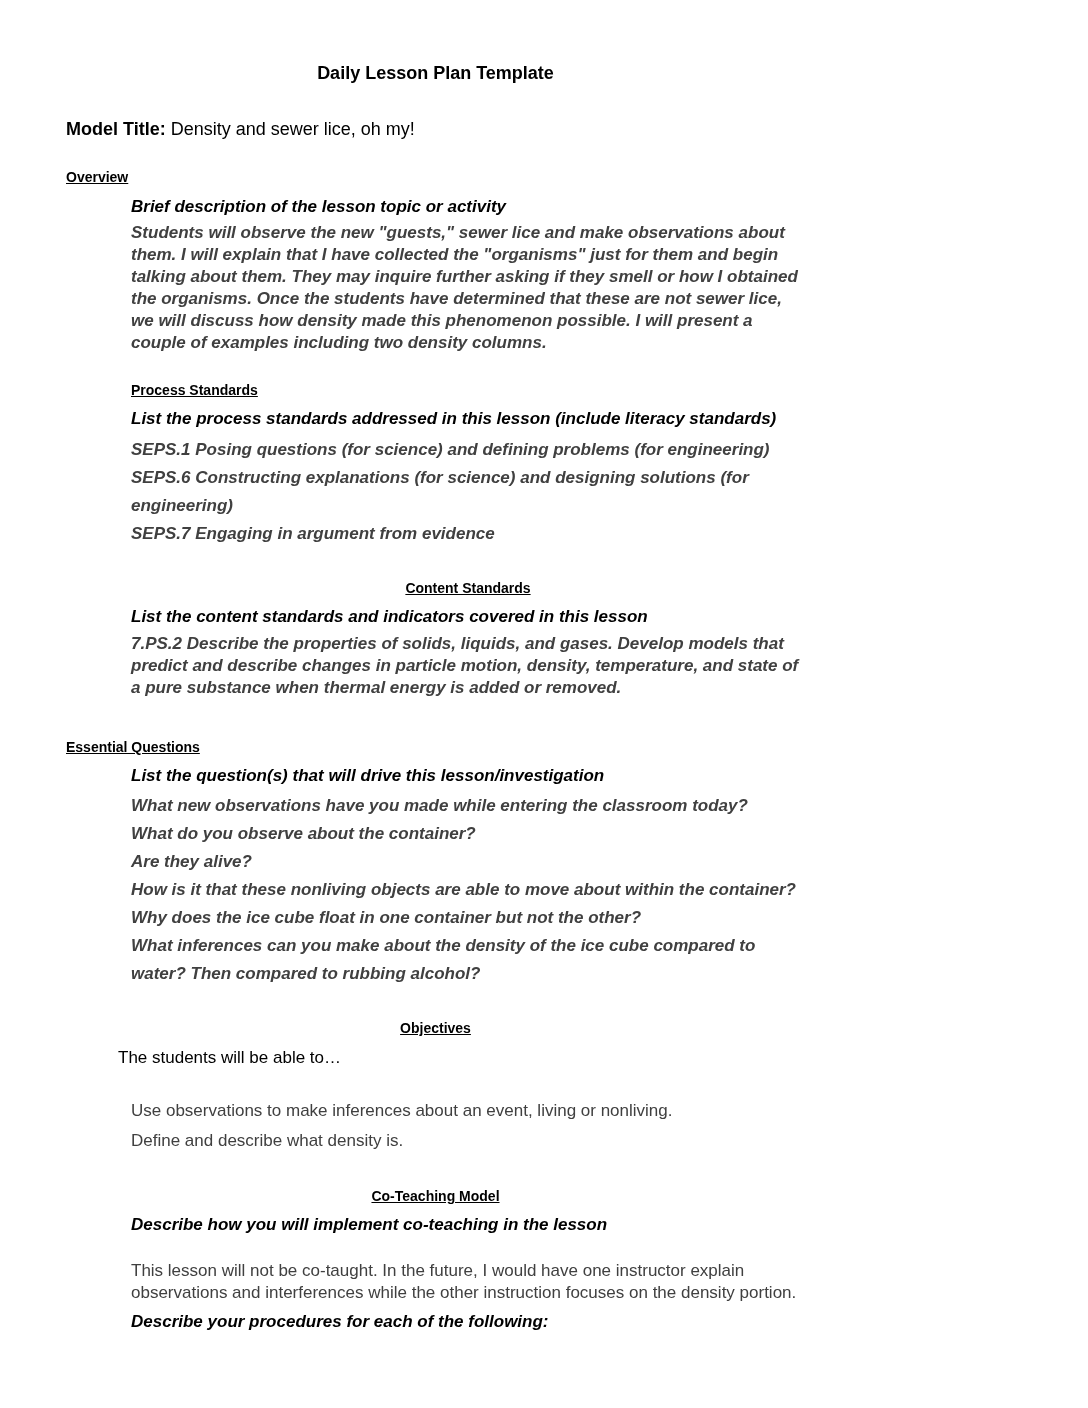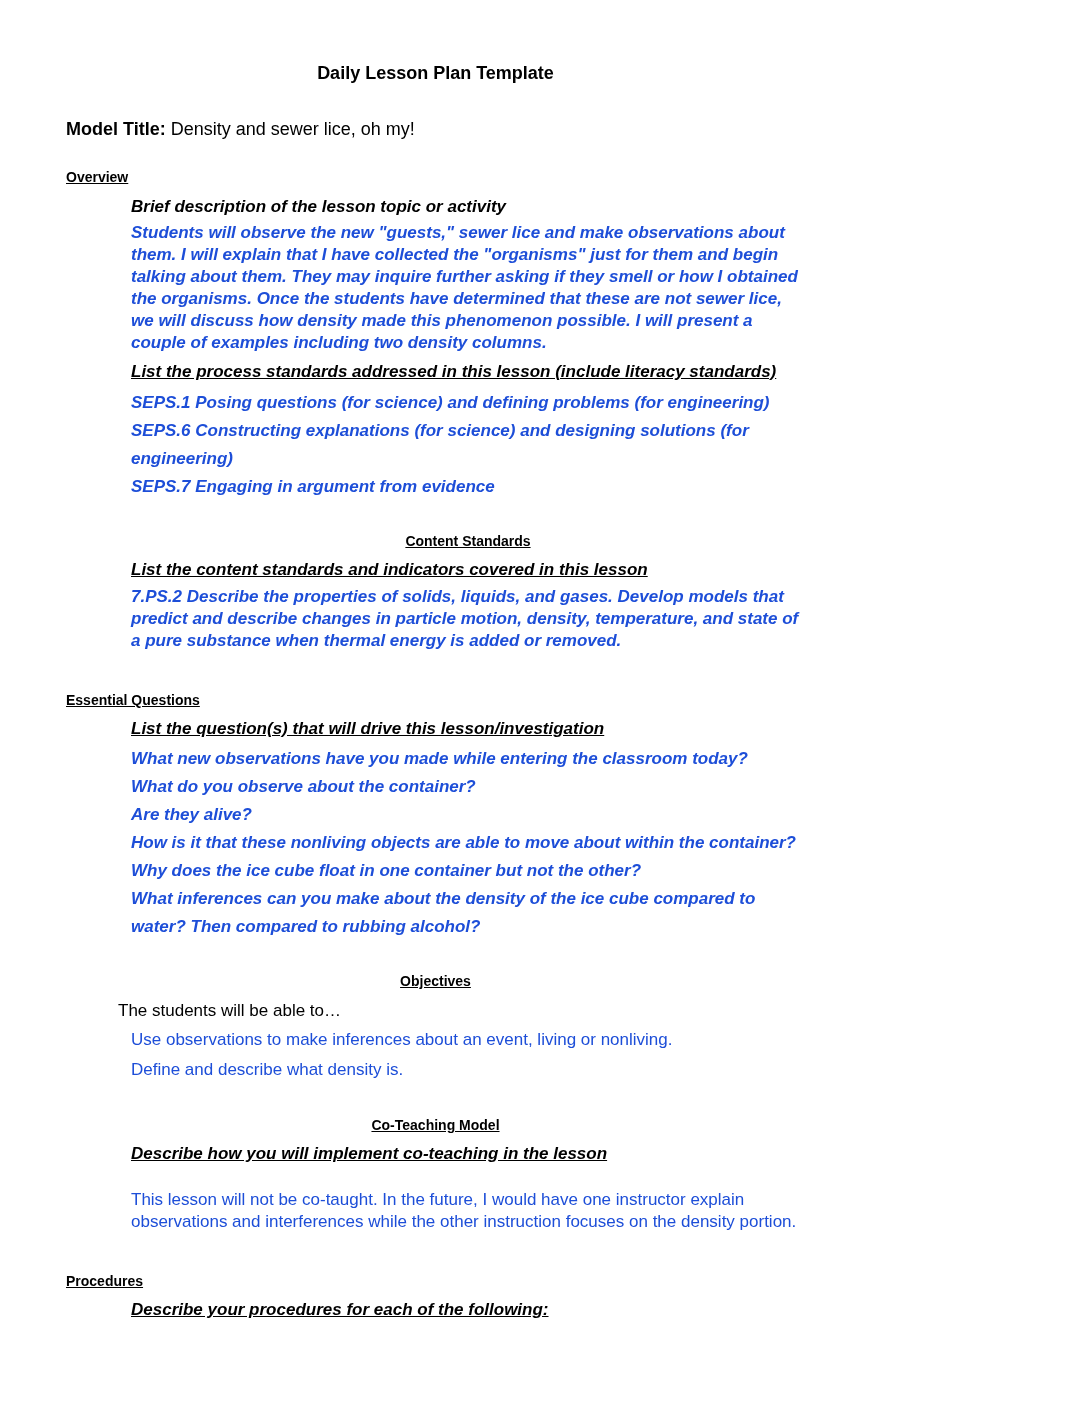--- a/index.html
+++ b/index.html
@@ -36,56 +36,57 @@
     font-weight: 700;
     font-size: 14px;
     text-decoration: underline;
   }
   .indent { margin-left: 65px; }
   .indent-sm { margin-left: 52px; }
   .prompt {
     font-weight: 700;
     font-style: italic;
   }
-  .blue { color: #1d4ed8; }
+  .blue { color: #404040; }
   .resp-bold-italic {
     font-weight: 700;
     font-style: italic;
   }
   .resp-plain {
     font-weight: 400;
     font-style: normal;
   }
   .overview-response { max-width: 902px; margin-top: 4px; }
   .std-list { margin-top: 6px; line-height: 28px; }
   .content-response { max-width: 893px; margin-top: 5px; }
   .question-list { margin-top: 5px; line-height: 28px; max-width: 890px; }
-  .obj-items { margin-top: 3px; line-height: 30px; }
+  .obj-items { margin-top: 27px; line-height: 30px; }
   .ct-response { max-width: 872px; margin-top: 24px; }
 
   .mt-sec { margin-top: 29px; text-align: center; }
   .mt-sec-lg { margin-top: 37px; }
-  .mt-prompt { margin-top: 7px; text-decoration: underline; }
+  .mt-prompt { margin-top: 7px; }
 </style>
 </head>
 <body>
 
 <div class="page">
 
   <div class="doc-title">Daily Lesson Plan Template</div>
 
   <div class="lesson-line">
     <span class="label">Model Title:</span>
     <span>Density and sewer lice, oh my!</span>
   </div>
 
   <div class="heading" style="margin-top:26px">Overview</div>
   <div class="indent prompt" style="margin-top:8px">Brief description of the lesson topic or activity</div>
   <div class="indent blue resp-bold-italic overview-response">Students will observe the new "guests," sewer lice and make observations about them. I will explain that I have collected the "organisms" just for them and begin talking about them. They may inquire further asking if they smell or how I obtained the organisms. Once the students have determined that these are not sewer lice, we will discuss how density made this phenomenon possible. I will present a couple of examples including two density columns.</div>
 
+  <div class="indent heading" style="margin-top:25px">Process Standards</div>
   <div class="indent prompt mt-prompt">List the process standards addressed in this lesson (include literacy standards)</div>
   <div class="indent std-list">
     <div class="blue resp-bold-italic">SEPS.1 Posing questions (for science) and defining problems (for engineering)</div>
     <div class="blue resp-bold-italic">SEPS.6 Constructing explanations (for science) and designing solutions (for engineering)</div>
     <div class="blue resp-bold-italic">SEPS.7 Engaging in argument from evidence</div>
   </div>
 
   <div class="indent heading mt-sec">Content Standards</div>
   <div class="indent prompt mt-prompt">List the content standards and indicators covered in this lesson</div>
   <div class="indent blue resp-bold-italic content-response">7.PS.2 Describe the properties of solids, liquids, and gases. Develop models that predict and describe changes in particle motion, density, temperature, and state of a pure substance when thermal energy is added or removed.</div>
@@ -105,16 +106,15 @@
   <div class="indent-sm resp-plain" style="margin-top:8px">The students will be able to…</div>
   <div class="indent obj-items">
     <div class="blue resp-plain">Use observations to make inferences about an event, living or nonliving.</div>
     <div class="blue resp-plain">Define and describe what density is.</div>
   </div>
 
   <div class="heading mt-sec">Co-Teaching Model</div>
   <div class="indent prompt mt-prompt">Describe how you will implement co-teaching in the lesson</div>
   <div class="indent blue resp-plain ct-response">This lesson will not be co-taught. In the future, I would have one instructor explain observations and interferences while the other instruction focuses on the density portion.</div>
 
-  <div class="heading mt-sec-lg">Procedures</div>
   <div class="indent prompt mt-prompt">Describe your procedures for each of the following:</div>
 
 </div>
 
 </body></html>

